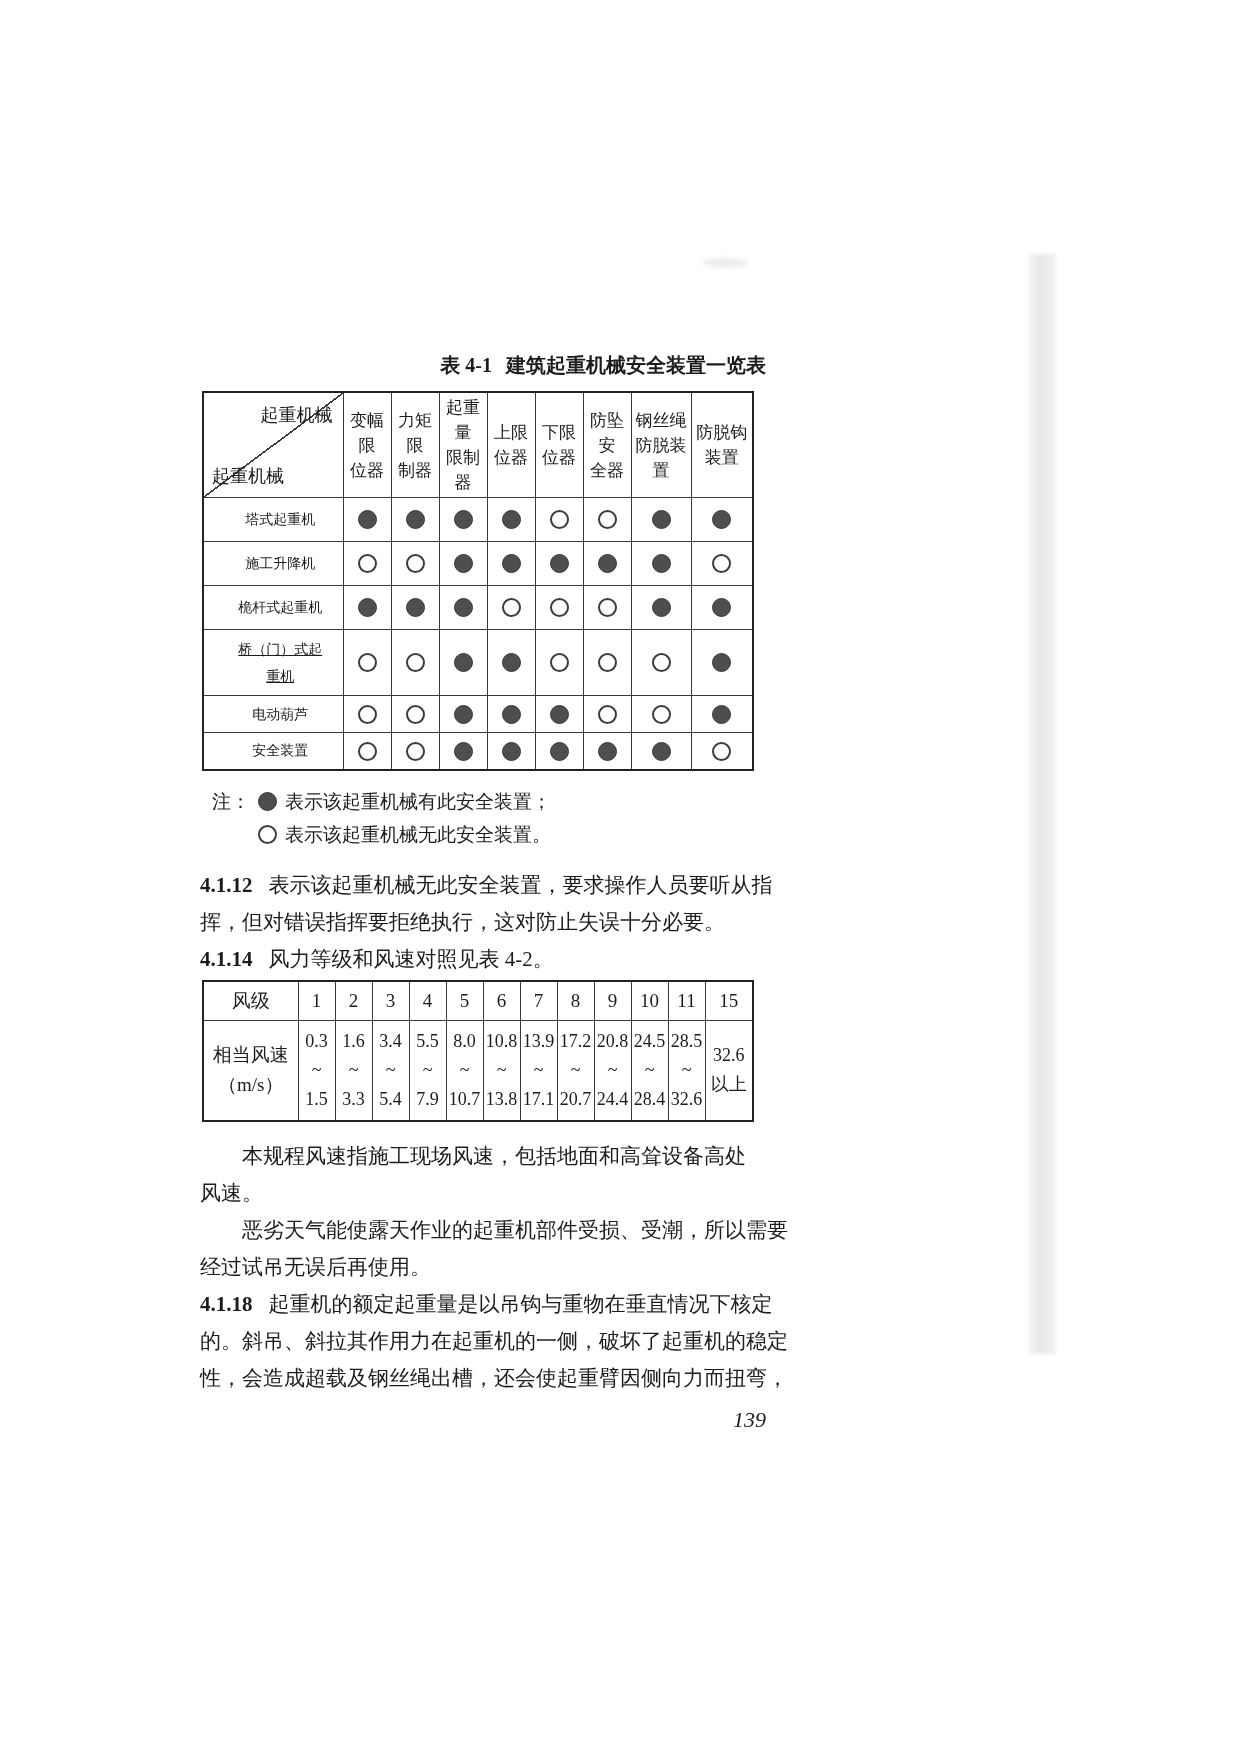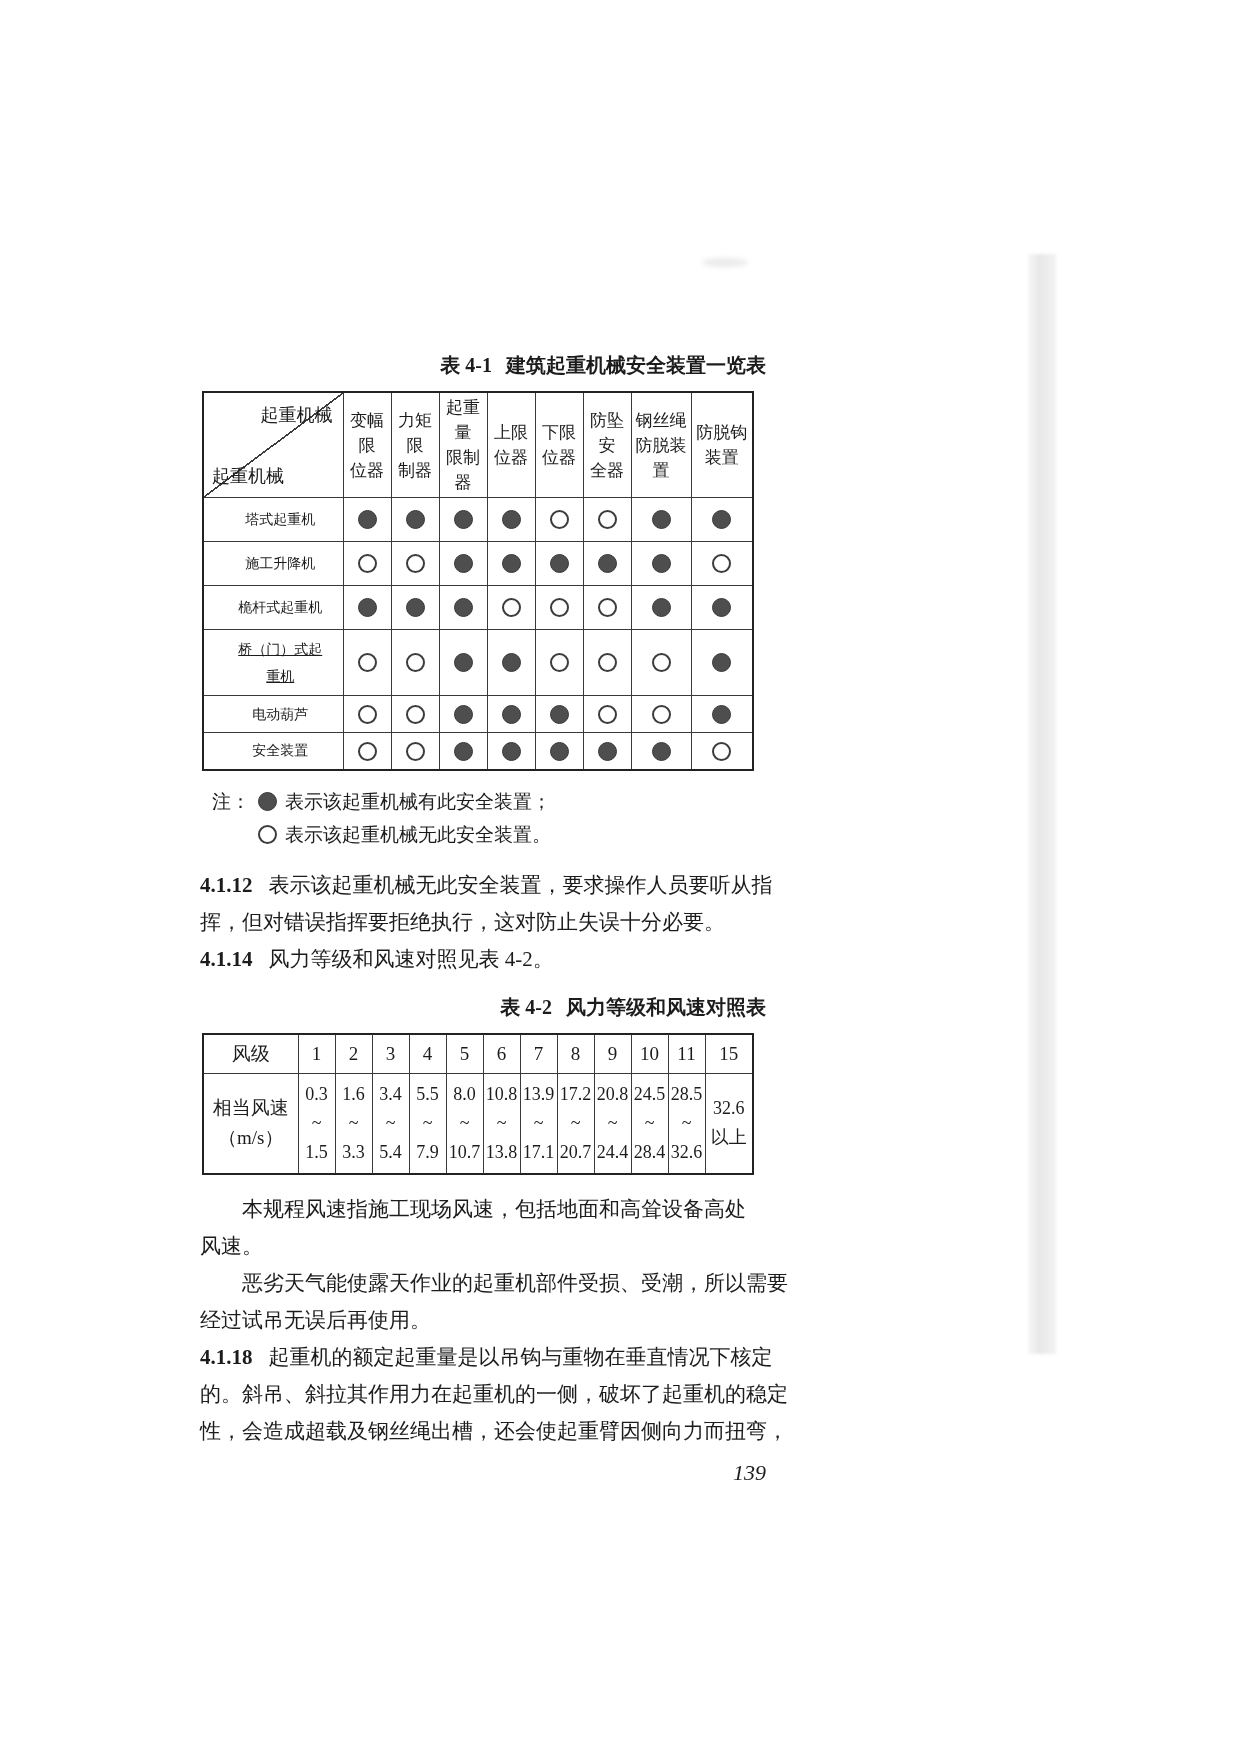--- a/index.html
+++ b/index.html
@@ -203,23 +203,20 @@
       </div>
       <div class="pline">挥，但对错误指挥要拒绝执行，这对防止失误十分必要。</div>
     </div>
     <div class="para-block">
       <div class="pline">
         <span class="secno">4.1.14</span><span>风力等级和风速对照见表 4-2。</span>
       </div>
     </div>
   </div>
 
-  <div class="caption" style="margin-top:16px;">
-    <span class="cap-no">表 4-2</span><span>风力等级和风速对照表</span>
-  </div>
 
   <table class="t2">
     <colgroup>
       <col style="width:95px">
         <col style="width:37px">
         <col style="width:37px">
         <col style="width:37px">
         <col style="width:37px">
       <col style="width:37px">
         <col style="width:37px">

